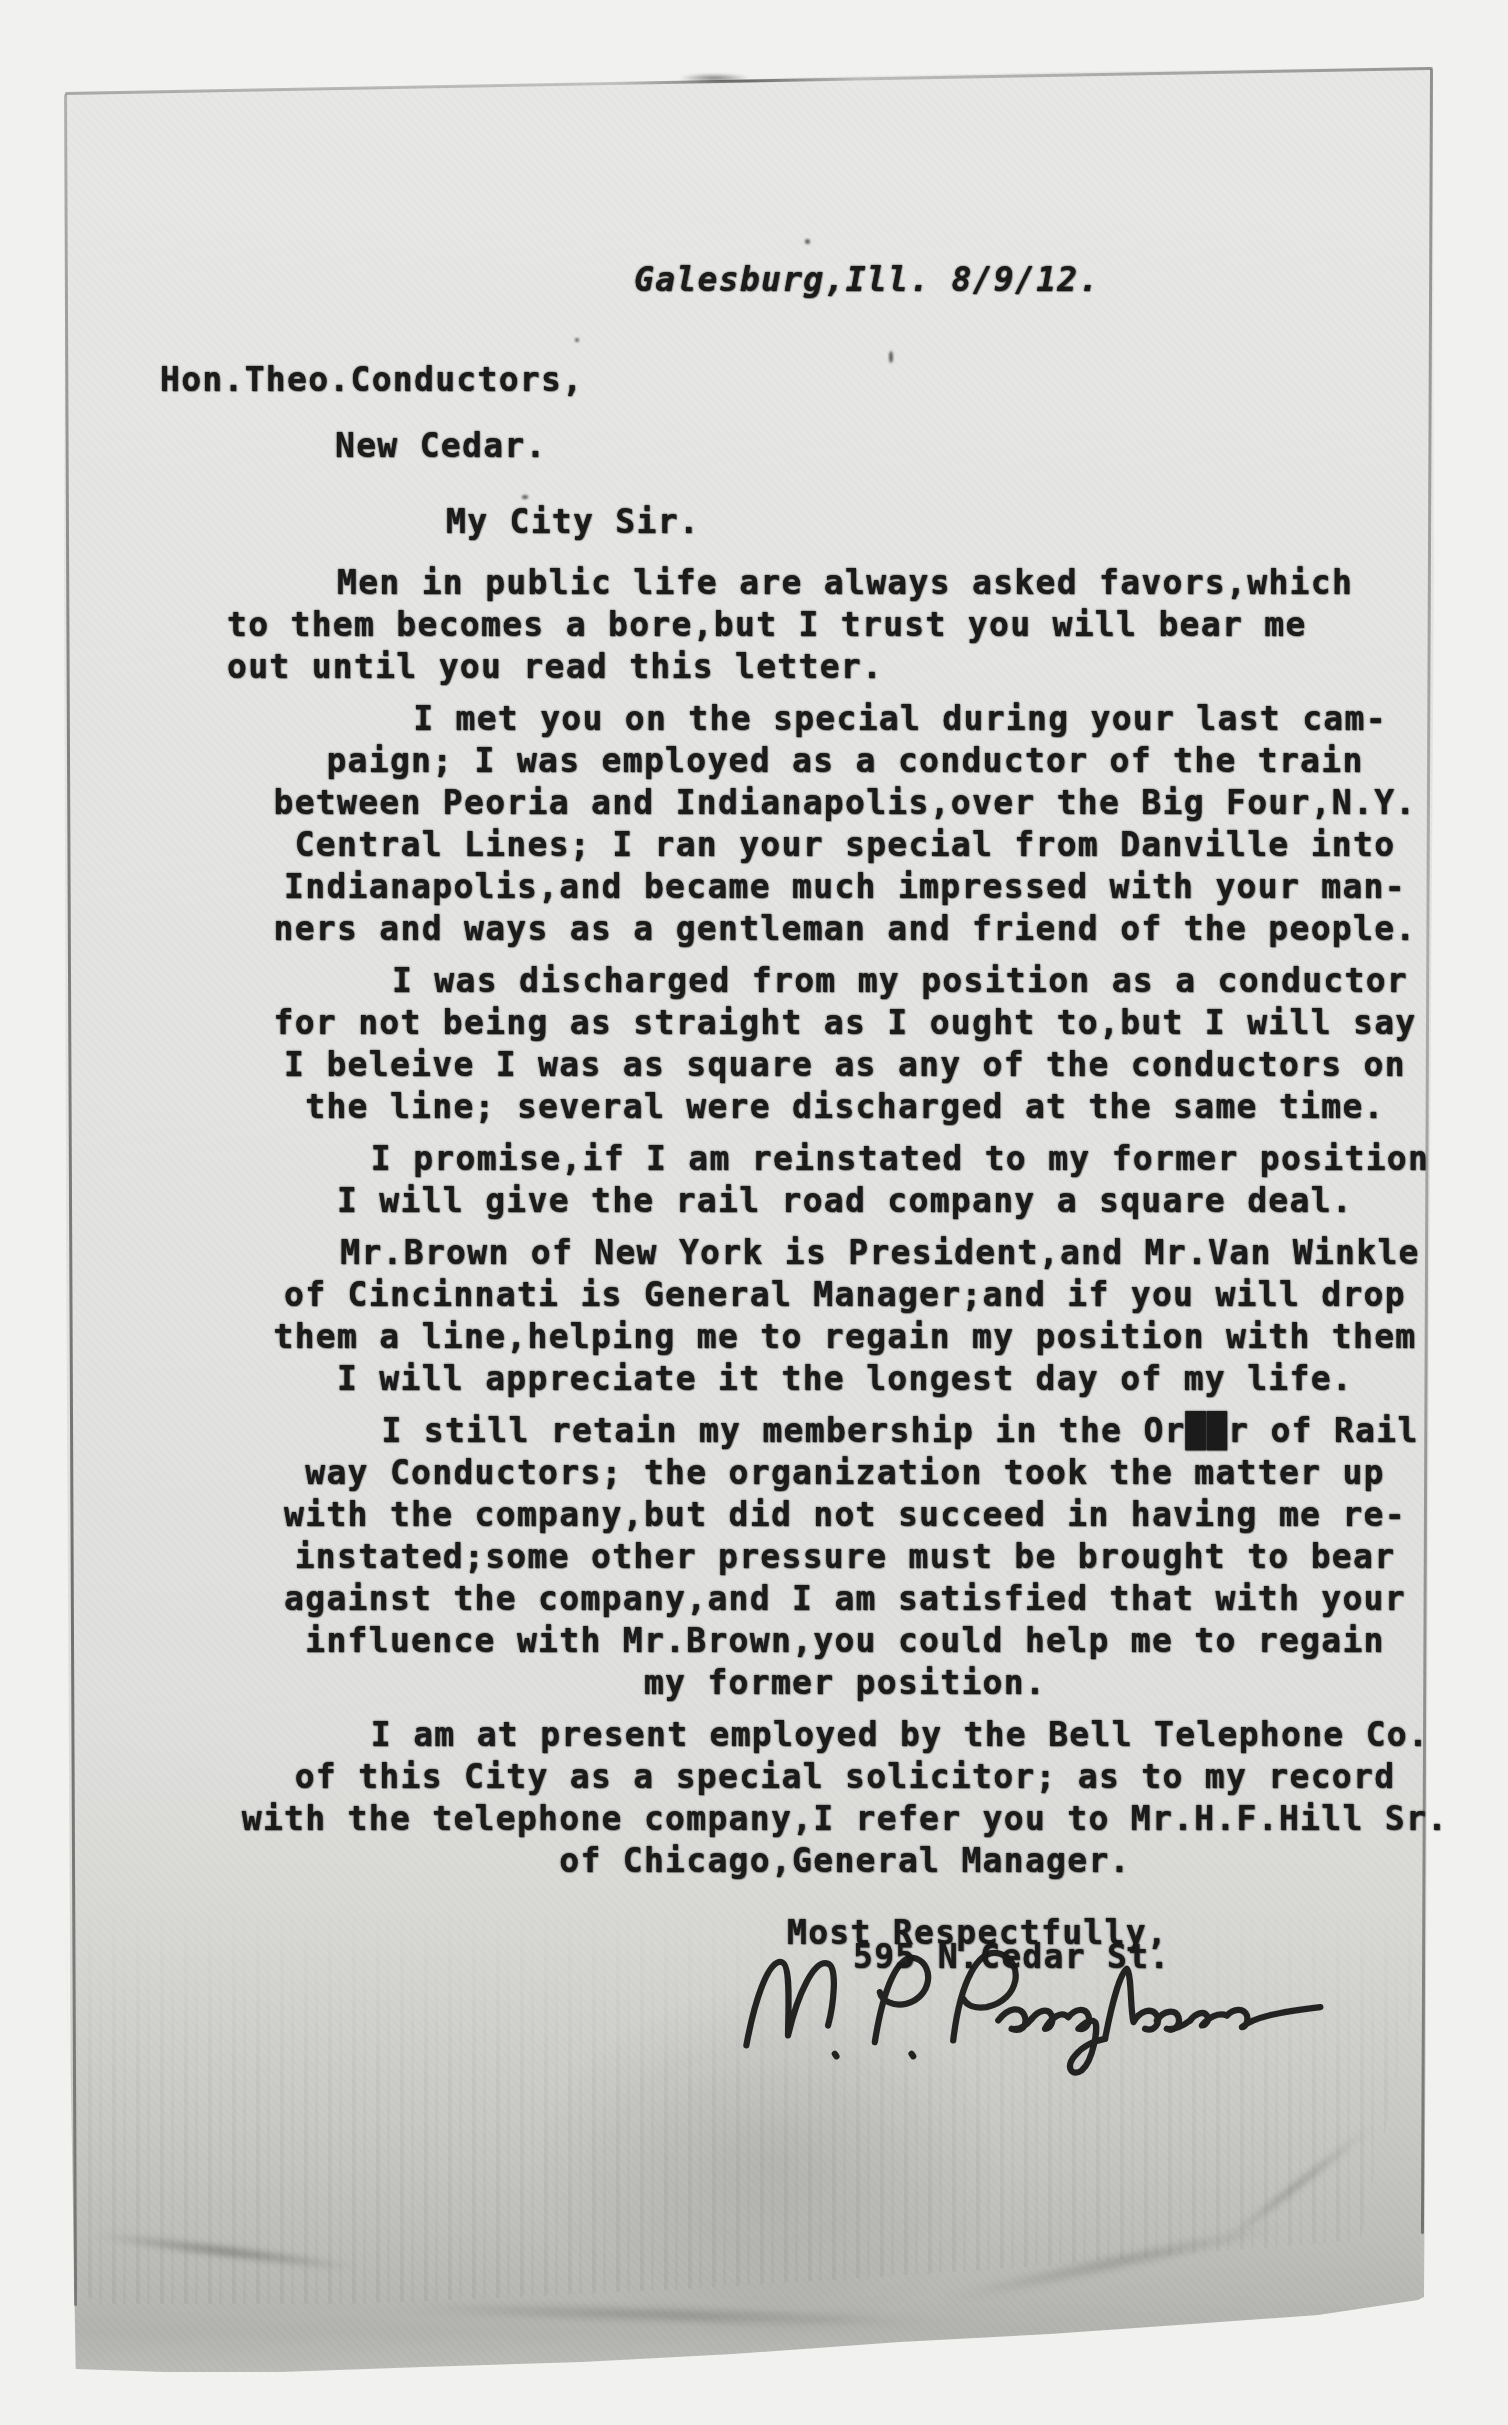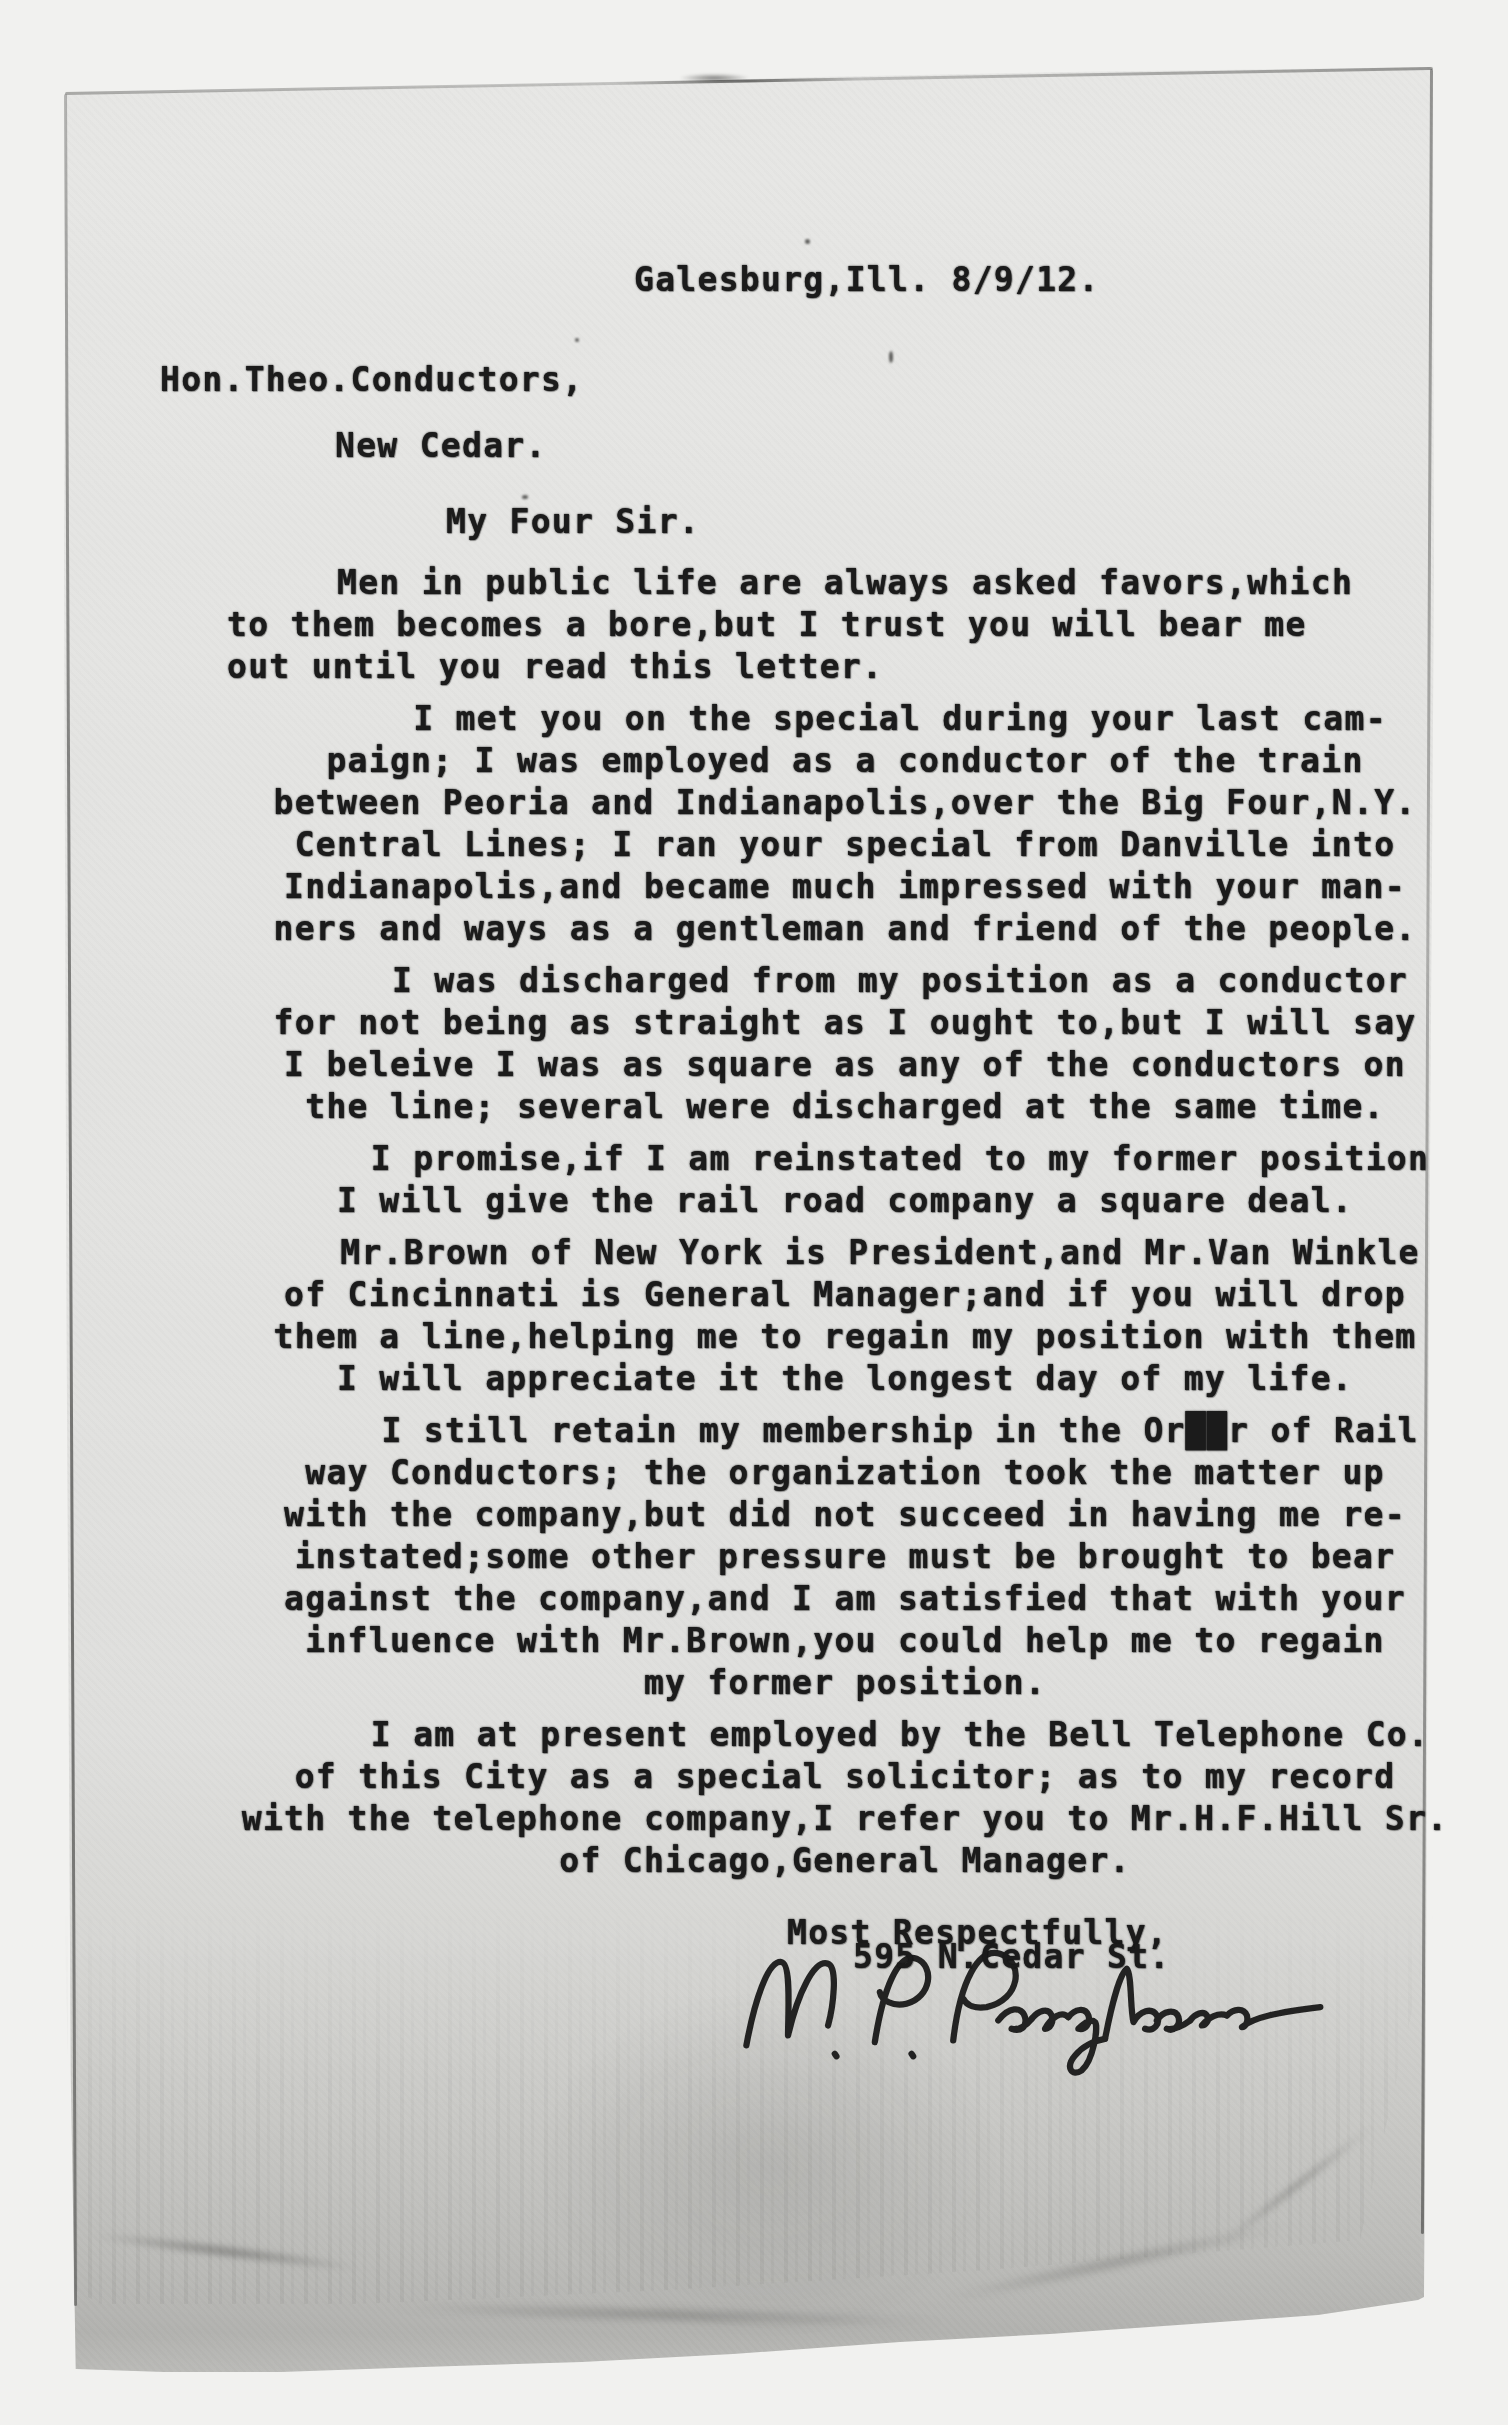--- a/index.html
+++ b/index.html
@@ -51,21 +51,21 @@
   #smudge-top{left:681px;top:74px;width:67px;height:8.4px;
     background:radial-gradient(ellipse at center,rgba(20,20,18,.55),rgba(20,20,18,0) 75%);filter:blur(1.7px);}
   .speck{position:absolute;background:rgba(25,25,23,.65);border-radius:50%;filter:blur(0.8px);}
   
   .tw{
     position:absolute;color:#1b1b1b;font-weight:700;font-size:33px;line-height:42px;
     letter-spacing:1.3px;white-space:pre;
     text-shadow:0 0 1.3px rgba(15,15,15,.9),0 0 2.5px rgba(35,35,35,.38),0.8px 0.8px 0 rgba(0,0,0,.22);
     filter:blur(0.3px);
   }
-  #dateline{left:634px;top:259px;}
+  #dateline{left:634px;top:259px;font-style:italic;}
   #recipient{left:160px;top:359px;}
   #recipient-city{left:335px;top:425px;}
   #salutation{left:446px;top:501px;}
   #letter-body{left:201px;top:562px;width:1262px;}
   .line{white-space:pre;margin-left:26px;}
   .para + .para{margin-top:10px;text-align:center;}
   #closing{left:787px;top:1912px;}
   #signature{position:absolute;left:734px;top:1937px;width:602px;height:146px;}
   #sender-address{left:853px;top:1936px;}
 </style>
@@ -85,21 +85,21 @@
   <div id="shade-center-bottom" class="streak"></div>
   <div id="smudge-top" class="streak"></div>
   <div class="speck" style="left:889px;top:351px;width:4.2px;height:11.7px;"></div>
   <div class="speck" style="left:805px;top:239px;width:5px;height:5px;"></div>
   <div class="speck" style="left:522px;top:495px;width:5.9px;height:4.2px;"></div>
   <div class="speck" style="left:575px;top:338px;width:4.2px;height:4.2px;"></div>
 
   <div id="dateline" class="tw">Galesburg,Ill. 8/9/12.</div>
   <div id="recipient" class="tw">Hon.Theo.Conductors,</div>
   <div id="recipient-city" class="tw">New Cedar.</div>
-  <div id="salutation" class="tw">My Four Sir.</div>
+  <div id="salutation" class="tw">My City Sir.</div>
 
   <div id="letter-body" class="tw"><div class="para"><div class="line" style="padding-left: 110px;">Men in public life are always asked favors,which</div><div class="line">to them becomes a bore,but I trust you will bear me</div><div class="line">out until you read this letter.</div></div><div class="para"><div class="line" style="padding-left: 110px;">I met you on the special during your last cam-</div><div class="line">paign; I was employed as a conductor of the train</div><div class="line">between Peoria and Indianapolis,over the Big Four,N.Y.</div><div class="line">Central Lines; I ran your special from Danville into</div><div class="line">Indianapolis,and became much impressed with your man-</div><div class="line">ners and ways as a gentleman and friend of the people.</div></div><div class="para"><div class="line" style="padding-left: 110px;">I was discharged from my position as a conductor</div><div class="line">for not being as straight as I ought to,but I will say</div><div class="line">I beleive I was as square as any of the conductors on</div><div class="line">the line; several were discharged at the same time.</div></div><div class="para"><div class="line" style="padding-left: 110px;">I promise,if I am reinstated to my former position</div><div class="line">I will give the rail road company a square deal.</div></div><div class="para"><div class="line" style="padding-left: 70px;">Mr.Brown of New York is President,and Mr.Van Winkle</div><div class="line">of Cincinnati is General Manager;and if you will drop</div><div class="line">them a line,helping me to regain my position with them</div><div class="line">I will appreciate it the longest day of my life.</div></div><div class="para"><div class="line" style="padding-left: 110px;">I still retain my membership in the Or██r of Rail</div><div class="line">way Conductors; the organization took the matter up</div><div class="line">with the company,but did not succeed in having me re-</div><div class="line">instated;some other pressure must be brought to bear</div><div class="line">against the company,and I am satisfied that with your</div><div class="line">influence with Mr.Brown,you could help me to regain</div><div class="line">my former position.</div></div><div class="para"><div class="line" style="padding-left: 110px;">I am at present employed by the Bell Telephone Co.</div><div class="line">of this City as a special solicitor; as to my record</div><div class="line">with the telephone company,I refer you to Mr.H.F.Hill Sr.</div><div class="line">of Chicago,General Manager.</div></div></div>
 
   <div id="closing" class="tw">Most Respectfully,</div>
 
   <div id="signature" role="img" aria-label="N.P.Pangborn">
     <svg width="602" height="146" viewBox="0 0 720 175" xmlns="http://www.w3.org/2000/svg">
       <defs>
           <filter id="inkblur" x="-5%" y="-5%" width="110%" height="110%">
         <feGaussianBlur stdDeviation="0.7"></feGaussianBlur>

